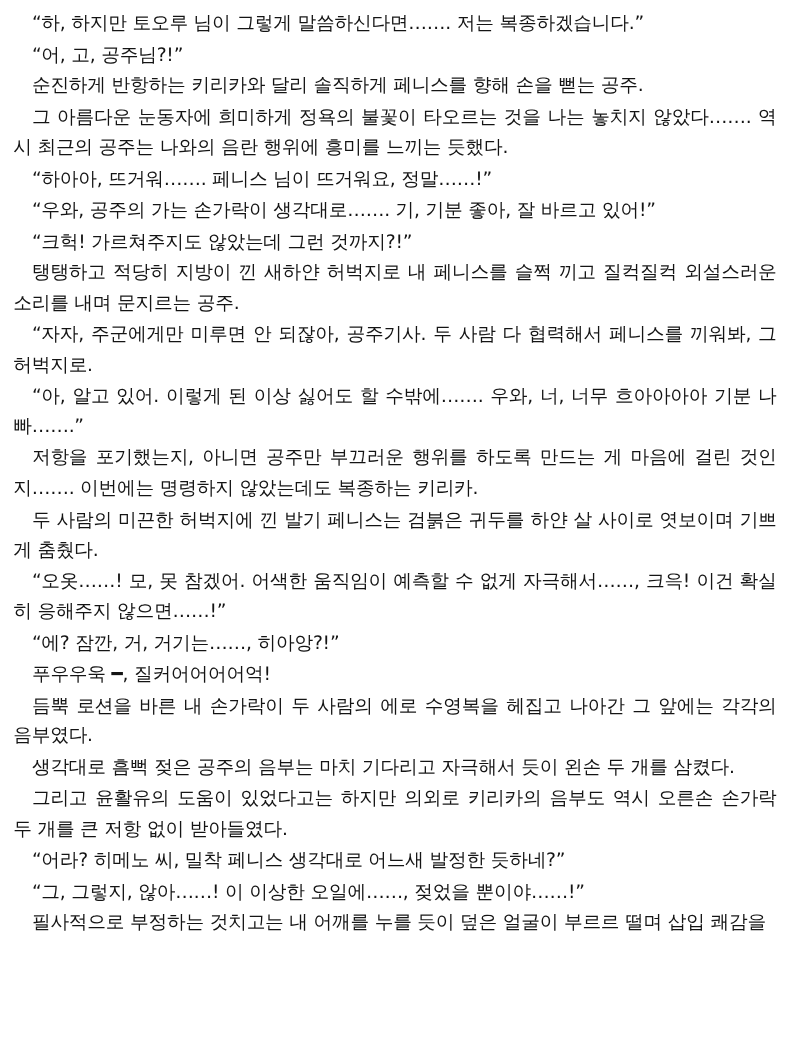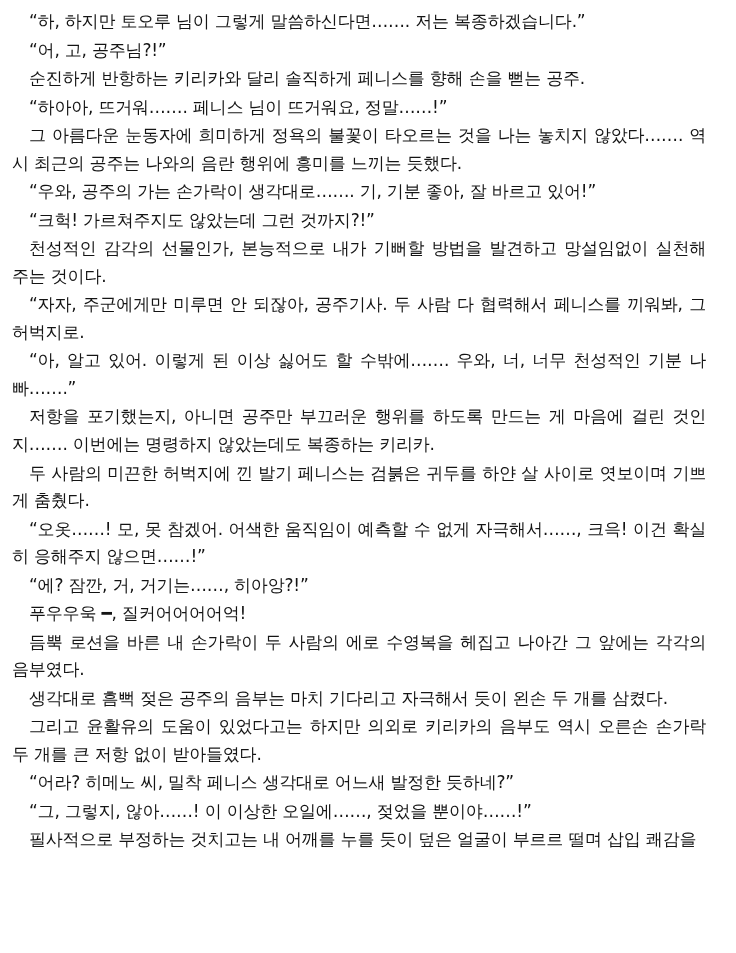--- a/index.html
+++ b/index.html
@@ -32,27 +32,27 @@
     color: #141414;
   }
 </style>
 </head>
 <body>
 
 <div id="page">
   <p class="para">“하, 하지만 토오루 님이 그렇게 말씀하신다면……. 저는 복종하겠습니다.”</p>
   <p class="para">“어, 고, 공주님?!”</p>
   <p class="para">순진하게 반항하는 키리카와 달리 솔직하게 페니스를 향해 손을 뻗는 공주.</p>
+  <p class="para">그 아름다운 눈동자에 희미하게 정욕의 불꽃이 타오르는 것을 나는 놓치지 않았다……. 역시 최근의 공주는 나와의 음란 행위에 흥미를 느끼는 듯했다.</p>
   <p class="para">“하아아, 뜨거워……. 페니스 님이 뜨거워요, 정말……!”</p>
-  <p class="para">그 아름다운 눈동자에 희미하게 정욕의 불꽃이 타오르는 것을 나는 놓치지 않았다……. 역시 최근의 공주는 나와의 음란 행위에 흥미를 느끼는 듯했다.</p>
   <p class="para">“우와, 공주의 가는 손가락이 생각대로……. 기, 기분 좋아, 잘 바르고 있어!”</p>
   <p class="para">“크헉! 가르쳐주지도 않았는데 그런 것까지?!”</p>
-  <p class="para">천성적인 감각의 선물인가, 본능적으로 내가 기뻐할 방법을 발견하고 망설임없이 실천해 주는 것이다.</p>
+  <p class="para">탱탱하고 적당히 지방이 낀 새하얀 허벅지로 내 페니스를 슬쩍 끼고 질컥질컥 외설스러운 소리를 내며 문지르는 공주.</p>
   <p class="para">“자자, 주군에게만 미루면 안 되잖아, 공주기사. 두 사람 다 협력해서 페니스를 끼워봐, 그 허벅지로.</p>
-  <p class="para">“아, 알고 있어. 이렇게 된 이상 싫어도 할 수밖에……. 우와, 너, 너무 천성적인 기분 나빠…….”</p>
+  <p class="para">“아, 알고 있어. 이렇게 된 이상 싫어도 할 수밖에……. 우와, 너, 너무 흐아아아아 기분 나빠…….”</p>
   <p class="para">저항을 포기했는지, 아니면 공주만 부끄러운 행위를 하도록 만드는 게 마음에 걸린 것인지……. 이번에는 명령하지 않았는데도 복종하는 키리카.</p>
   <p class="para">두 사람의 미끈한 허벅지에 낀 발기 페니스는 검붉은 귀두를 하얀 살 사이로 엿보이며 기쁘게 춤췄다.</p>
   <p class="para">“오옷……! 모, 못 참겠어. 어색한 움직임이 예측할 수 없게 자극해서……, 크윽! 이건 확실히 응해주지 않으면……!”</p>
   <p class="para">“에? 잠깐, 거, 거기는……, 히아앙?!”</p>
   <p class="para">푸우우욱 ━, 질커어어어어억!</p>
   <p class="para">듬뿍 로션을 바른 내 손가락이 두 사람의 에로 수영복을 헤집고 나아간 그 앞에는 각각의 음부였다.</p>
   <p class="para">생각대로 흠뻑 젖은 공주의 음부는 마치 기다리고 자극해서 듯이 왼손 두 개를 삼켰다.</p>
   <p class="para">그리고 윤활유의 도움이 있었다고는 하지만 의외로 키리카의 음부도 역시 오른손 손가락 두 개를 큰 저항 없이 받아들였다.</p>
   <p class="para">“어라? 히메노 씨, 밀착 페니스 생각대로 어느새 발정한 듯하네?”</p>
   <p class="para">“그, 그렇지, 않아……! 이 이상한 오일에……, 젖었을 뿐이야……!”</p>

